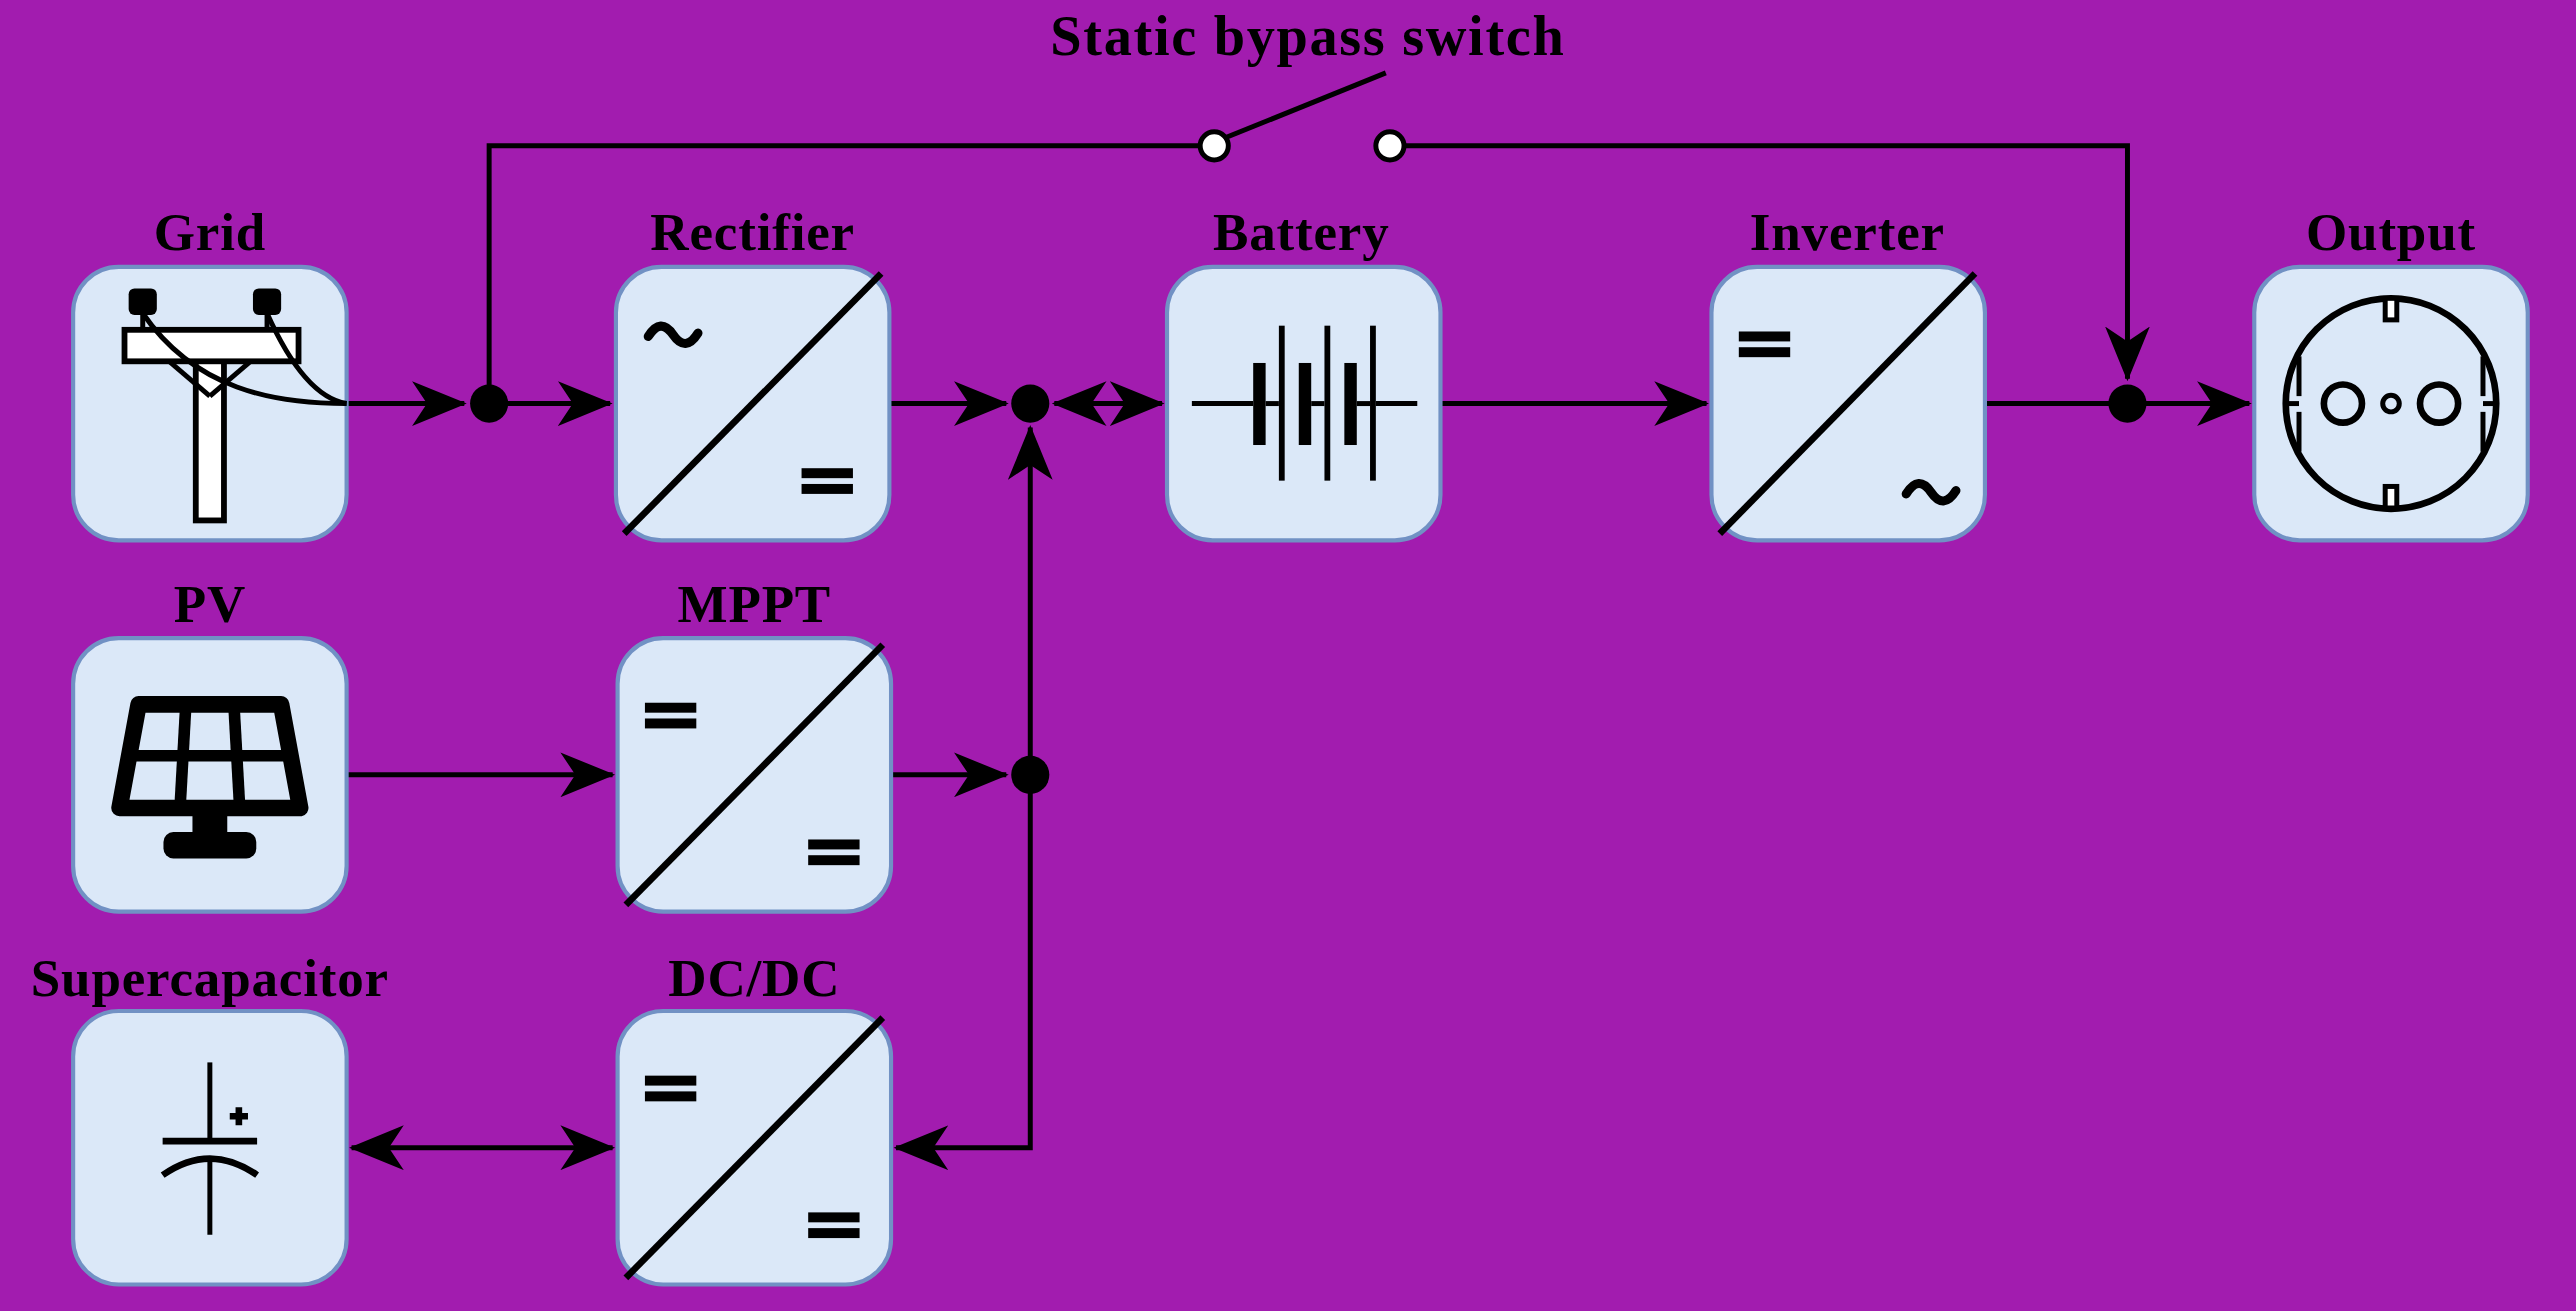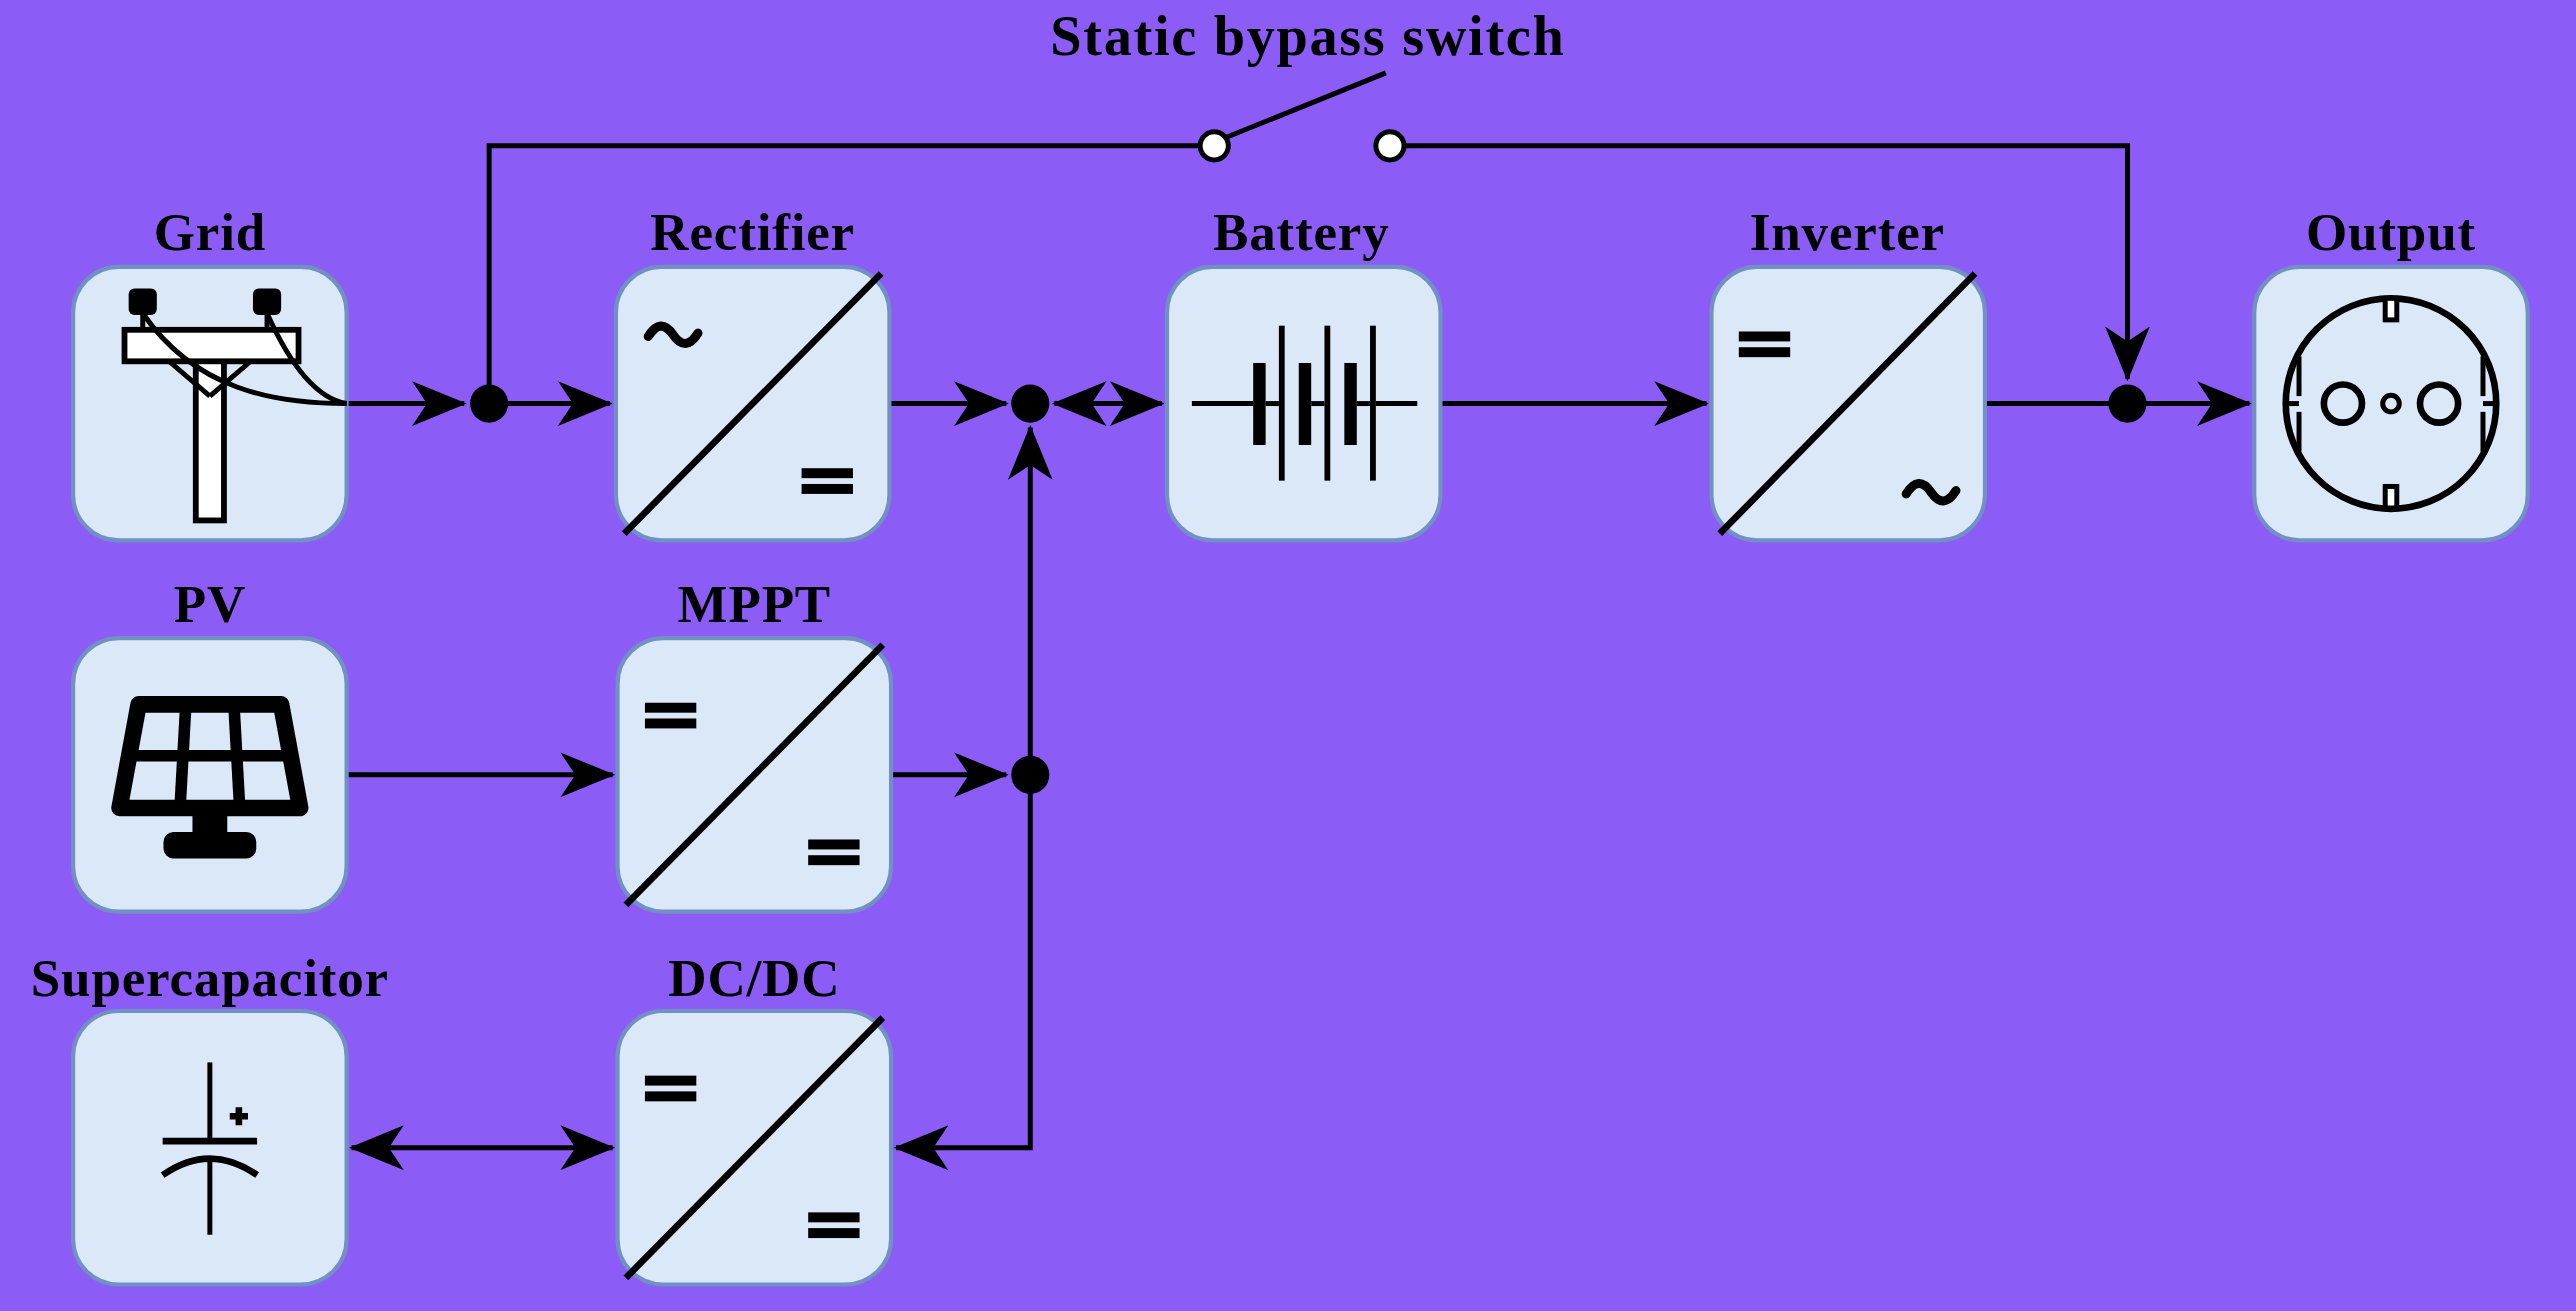--- a/index.html
+++ b/index.html
@@ -1,16 +1,16 @@
 <!DOCTYPE html>
 <html style="font-size:13.3px"><head>
 <meta charset="utf-8">
 <style>
   html,body{margin:0;padding:0;background:#ffffff;}
-  .stage{width:2576px;height:1311px;background:#8b5cf6;position:relative;font-family:"Liberation Serif", serif;}
+  .stage{width:2576px;height:1311px;background:#a21caf;position:relative;font-family:"Liberation Serif", serif;}
   svg{display:block;}
   .blk{fill:#dbe8f8;stroke:#7191c4;stroke-width:5;}
   .wire{stroke:#000;stroke-width:6;fill:none;}
   .sym{stroke:#000;stroke-width:8;fill:none;}
   .symthin{stroke:#000;stroke-width:6;fill:none;}
   .lbl{font-family:"Liberation Serif", serif;font-weight:bold;font-size:64px;fill:#000;letter-spacing:1px;}
   .lbl-big{font-family:"Liberation Serif", serif;font-weight:bold;font-size:68px;fill:#000;letter-spacing:2px;}
   .dot{fill:#000;stroke:none;}
   .bar{fill:#000;stroke:none;}
   .white{fill:#fff;}

